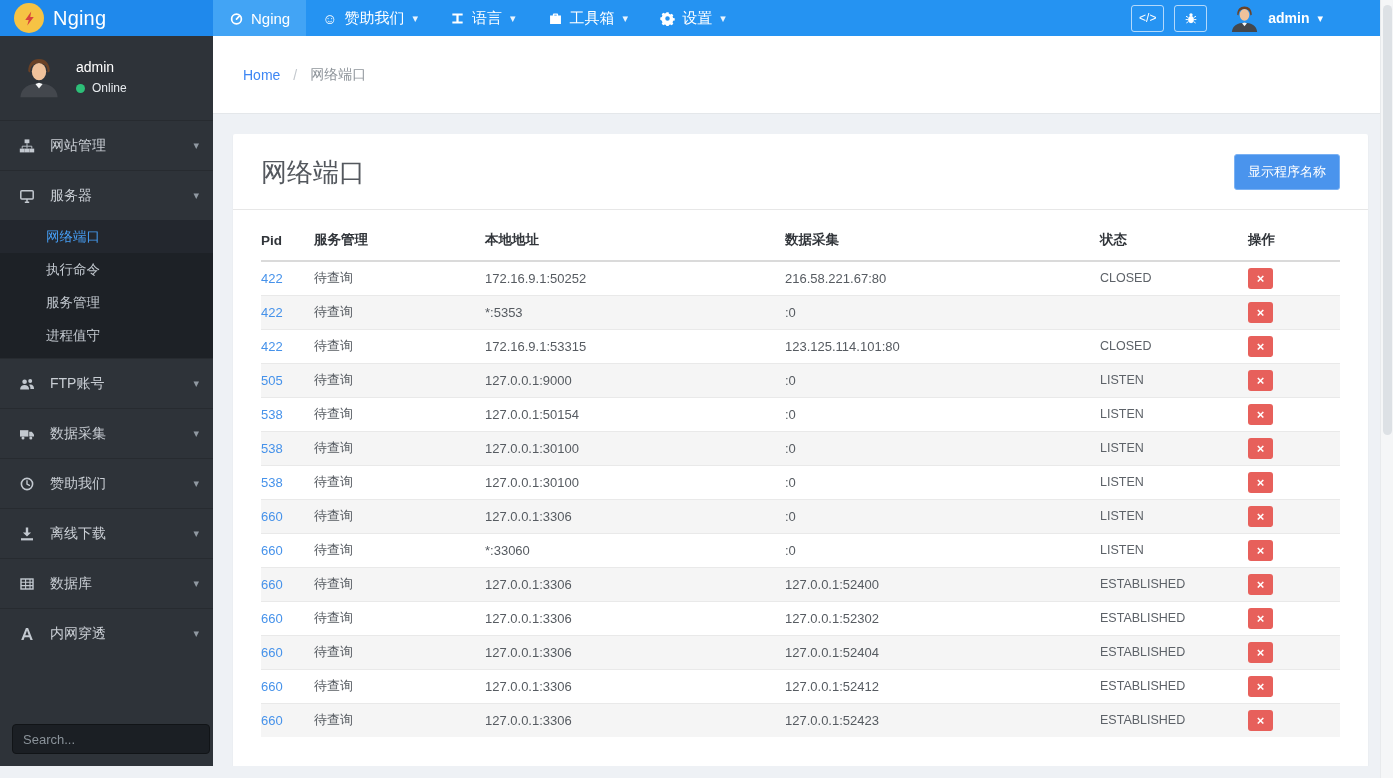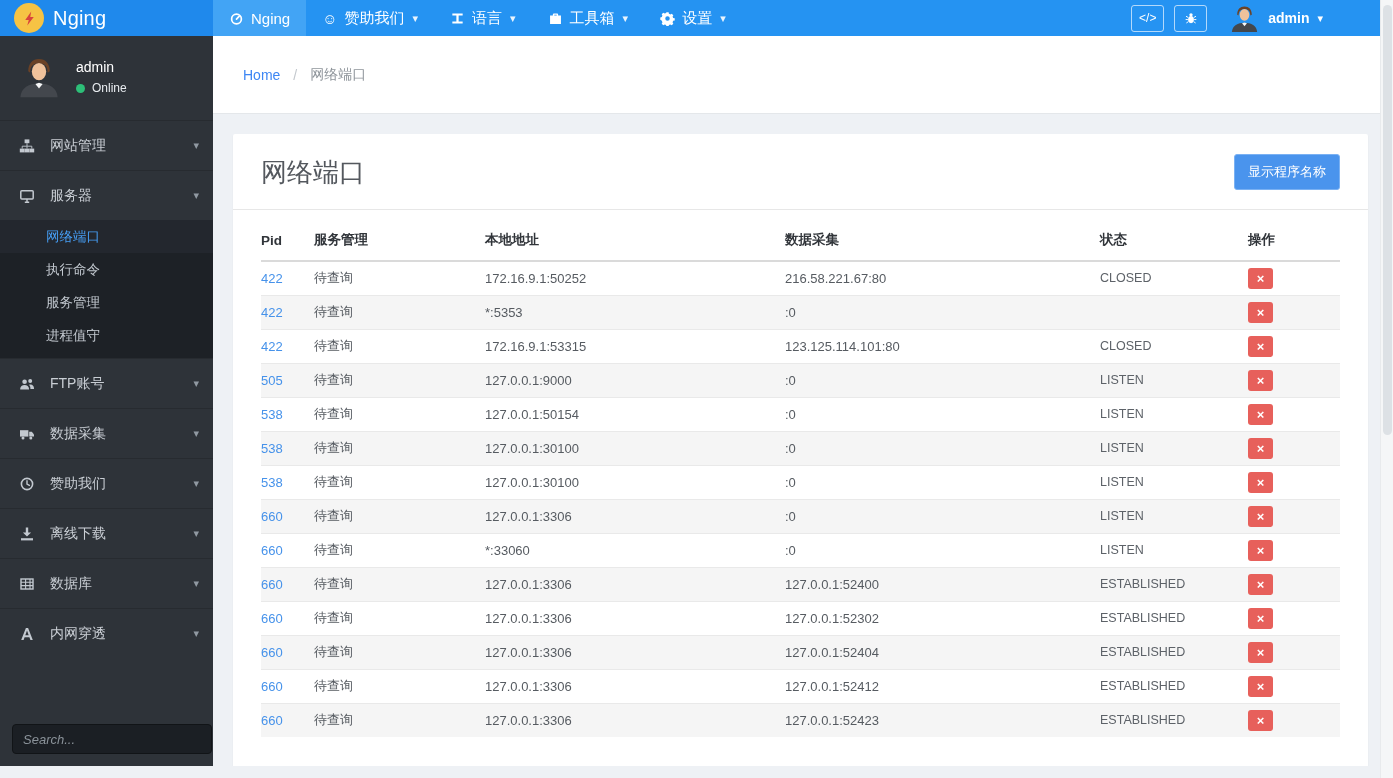--- a/index.html
+++ b/index.html
@@ -41,21 +41,21 @@
             border-top:1px solid #272b30; cursor:pointer; }
   .m-item .micon { width:16px; height:16px; fill:#c3c9d0; flex-shrink:0; }
   .m-item .micon.stroke { fill:none; stroke:#c3c9d0; }
   .m-item .caret { margin-left:auto; color:#9199a2; font-size:11px; }
   .submenu { background:#1d2126; padding:0 0 6px 0; }
   .s-item { height:33px; display:flex; align-items:center; padding-left:46px; color:#c2c8cf; font-size:13.5px; cursor:pointer; }
   .s-item.first { background:#15181b; }
   .s-item.active { background:#23272e; color:#469df3; }
   .side-search { padding:10px 10px 12px 12px; display:flex; align-items:center; gap:9px; }
   .side-search input { flex:1; height:30px; background:#1b1f24; border:1px solid #111417; border-radius:4px;
-                       color:#aab1b8; font-size:13px; padding:0 10px; outline:none; font-family:inherit;font-style:italic; }
+                       color:#aab1b8; font-size:13px; padding:0 10px; outline:none; font-family:inherit; }
   .side-search input::placeholder { color:#8a9299; }
   .collapse-btn { width:34px; height:30px; background:#23272c; border:1px solid #1a1d21; border-radius:3px;
                   color:#d3d8de; font-size:15px; display:flex; align-items:center; justify-content:center; cursor:pointer; }
 
   
   .main { flex:1; display:flex; flex-direction:column; min-width:0; }
   .crumbbar { height:78px; background:#fff; border-bottom:1px solid #e4e7ea; display:flex; align-items:center; padding-left:30px; }
   .crumb { font-size:14px; display:flex; gap:13px; align-items:center; }
   .crumb .home { color:#3d86f4; cursor:pointer; }
   .crumb .sep { color:#c3c8cd; }

